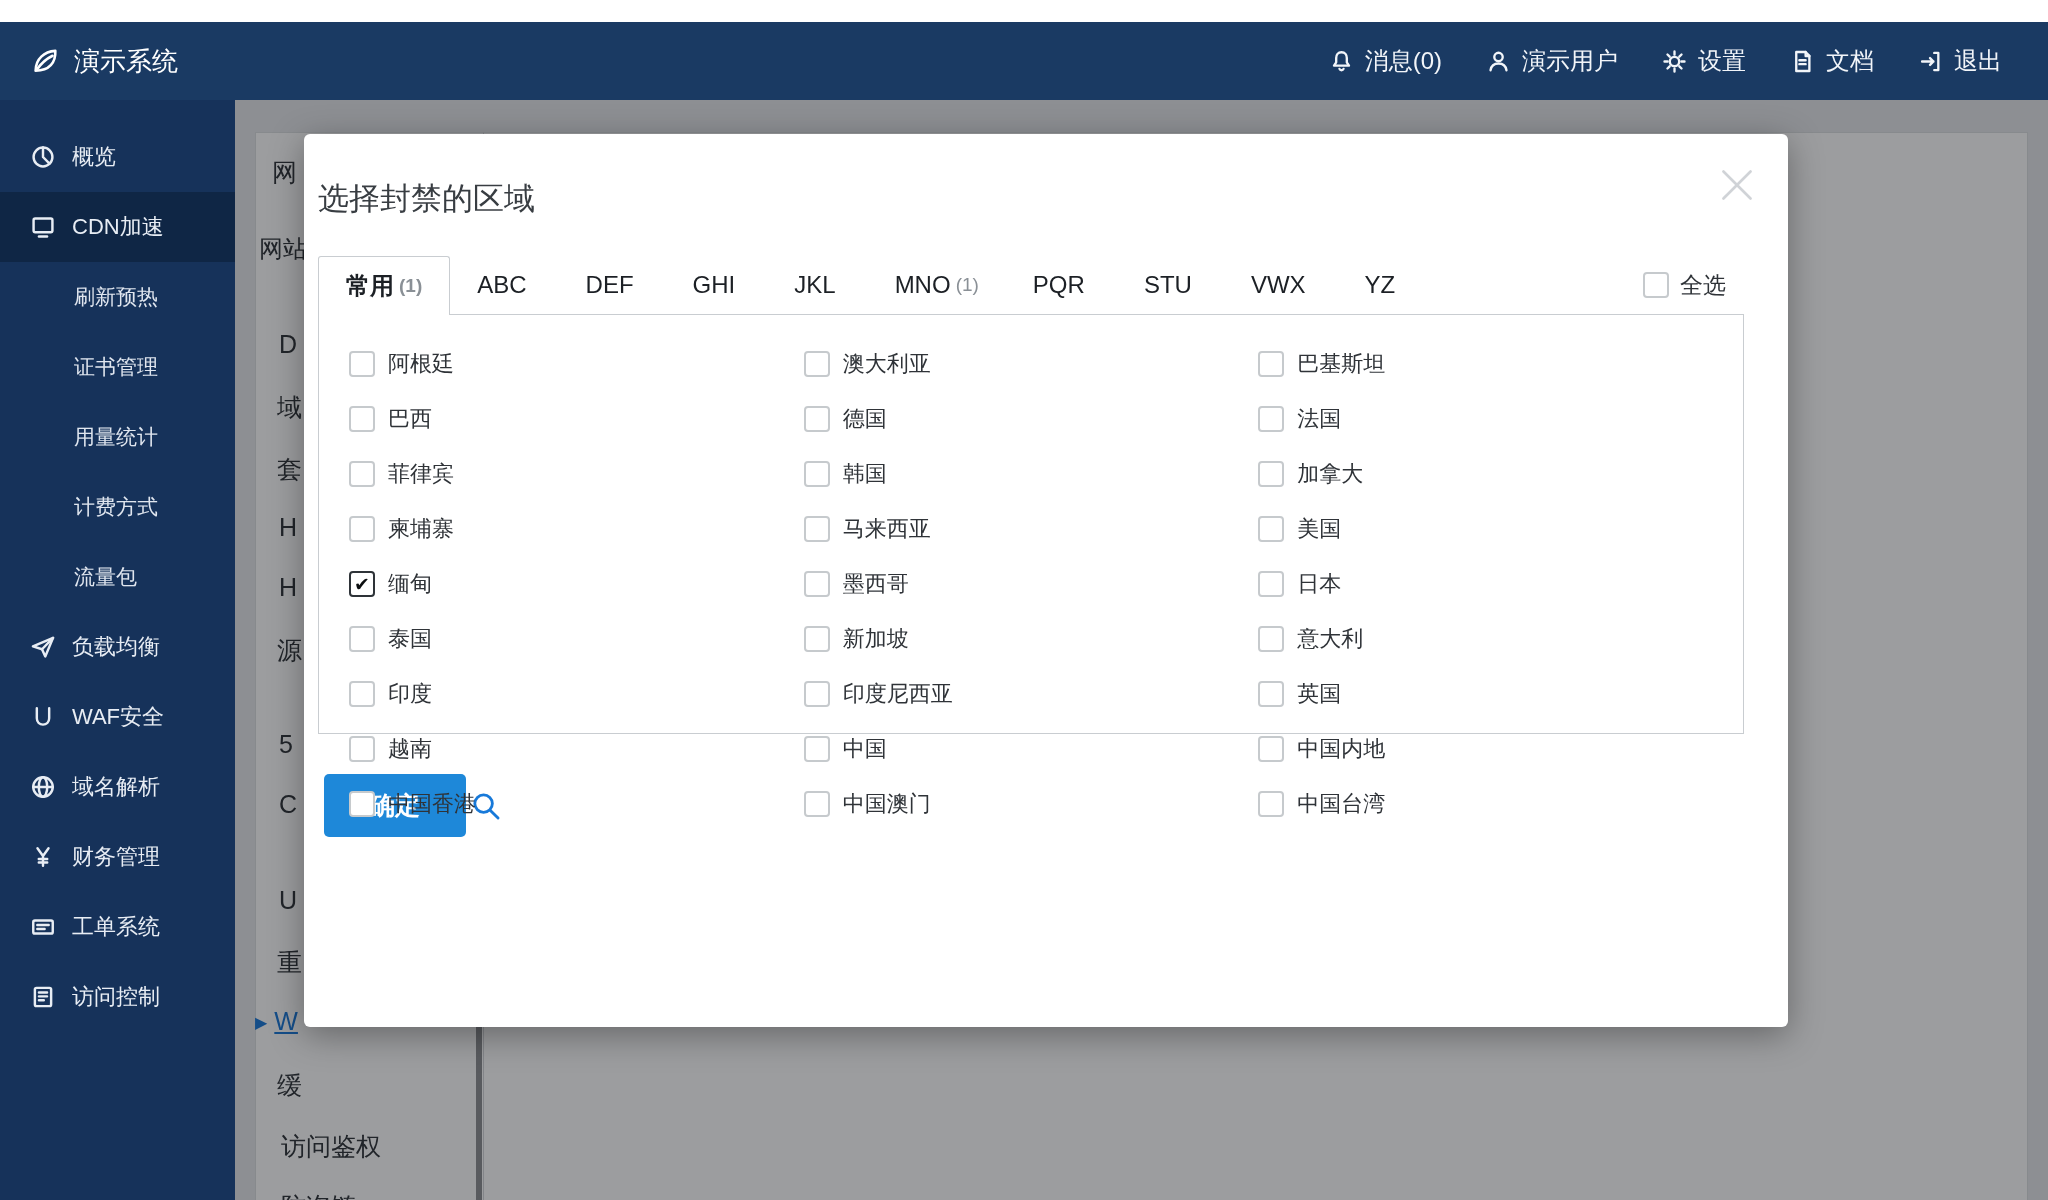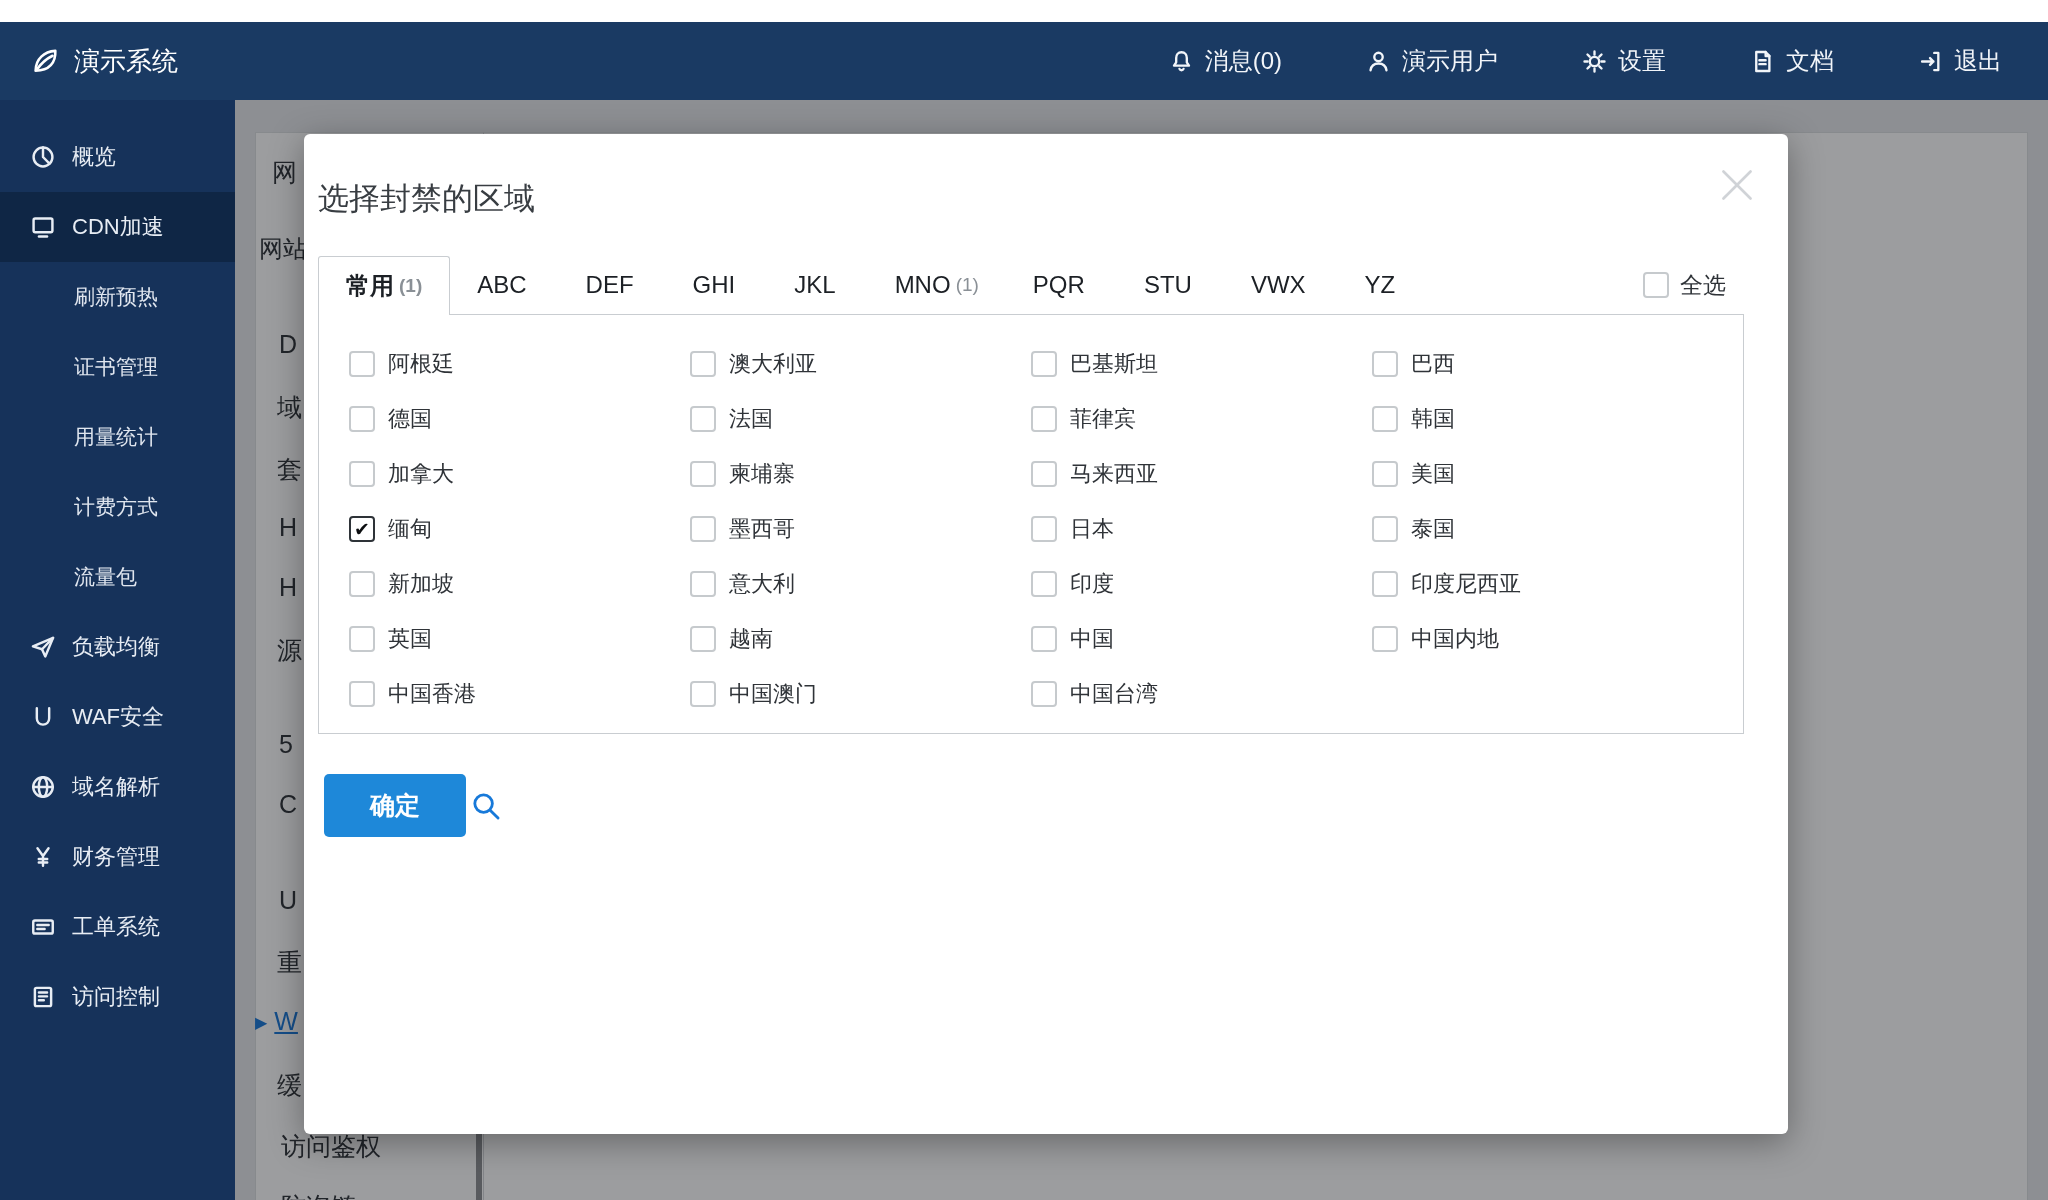--- a/index.html
+++ b/index.html
@@ -3,21 +3,21 @@
 <meta charset="utf-8">
 <style>
   html,body{margin:0;padding:0;}
   body{width:2048px;height:1200px;overflow:hidden;font-family:"Liberation Sans","DejaVu Sans",sans-serif;}
   .app{position:relative;width:2048px;height:1200px;background:#eef0f2;overflow:hidden;margin-top:22px;}
 
   
   .navbar{position:absolute;top:0;left:0;right:0;height:78px;background:#1a3a63;display:flex;align-items:center;justify-content:space-between;z-index:30;color:#fff;}
   .brand{display:flex;align-items:center;gap:14px;padding-left:30px;font-size:26px;cursor:pointer;}
   .brand-icon svg{width:30px;height:30px;display:block;}
-  .nav-right{display:flex;align-items:center;gap:84px;padding-right:46px;}
+  .nav-right{display:flex;align-items:center;gap:44px;padding-right:46px;}
   .nav-item{display:flex;align-items:center;gap:11px;font-size:24px;color:#f2f5f9;cursor:pointer;text-decoration:none;}
   .nav-icon svg{width:25px;height:25px;display:block;}
 
   
   .sidebar{position:absolute;top:78px;left:0;bottom:0;width:235px;background:#16325a;z-index:30;padding-top:22px;box-sizing:border-box;}
   .side-item{height:70px;display:flex;align-items:center;padding-left:30px;gap:16px;color:#e8edf4;font-size:22px;cursor:pointer;}
   .side-item.sub{padding-left:74px;font-size:21px;color:#e0e6ef;text-align:center;}
   .side-item.active{background:#0f2645;}
   .side-icon{width:26px;height:26px;flex:0 0 auto;}
   .side-icon svg{width:26px;height:26px;display:block;}
@@ -30,35 +30,35 @@
   .frag-link{color:#1d7ad9;cursor:pointer;}
   .frag-link .lnk{text-decoration:underline;}
   .frag-arrow{font-size:16px;color:#1d7ad9;margin-right:7px;vertical-align:2px;}
   .bg-divider{position:absolute;left:483px;top:110px;bottom:0;width:1px;background:#d5d7da;z-index:2;}
   .bg-scroll{position:absolute;left:476px;top:850px;width:6px;height:350px;background:#8f9194;border-radius:3px;z-index:2;}
 
   
   .overlay{position:absolute;left:235px;top:78px;right:0;bottom:0;background:rgba(8,10,14,0.40);z-index:10;}
 
   
-  .modal{position:absolute;left:304px;top:112px;width:1484px;height:1000px;background:#fff;border-radius:6px;box-shadow:0 8px 34px rgba(0,0,0,0.35);z-index:20;box-sizing:border-box;}
+  .modal{position:absolute;left:304px;top:112px;width:1484px;height:893px;background:#fff;border-radius:6px;box-shadow:0 8px 34px rgba(0,0,0,0.35);z-index:20;box-sizing:border-box;}
   .modal-inner{padding:0 44px 0 14px;}
   .modal-title{margin:0;padding-top:44px;font-size:31px;font-weight:500;color:#383d42;}
   .modal-close{position:absolute;top:26px;right:26px;width:50px;height:50px;background:none;border:none;padding:0;cursor:pointer;}
   .modal-close svg{width:50px;height:50px;display:block;}
 
   .tabs-row{display:flex;align-items:flex-end;height:58px;margin-top:36px;position:relative;z-index:2;}
   .tabs{display:flex;align-items:flex-end;height:58px;}
   .tab{height:58px;box-sizing:border-box;display:flex;align-items:center;padding:0 27px;font-size:24px;color:#1c2025;cursor:pointer;}
   .tab .count{font-size:19px;color:#8a9096;margin-left:5px;}
   .tab.active{font-weight:bold;background:#fff;border:1px solid #c9cdd1;border-bottom:none;height:59px;margin-bottom:-1px;position:relative;z-index:3;border-radius:3px 3px 0 0;}
   .select-all{margin-left:auto;align-self:center;display:flex;align-items:center;gap:11px;font-size:23px;color:#2f3338;cursor:pointer;padding-right:18px;}
 
   .region-panel{border:1px solid #c9cdd1;height:420px;box-sizing:border-box;padding:34px 30px;position:relative;z-index:1;background:#fff;}
-  .region-grid{display:grid;grid-template-columns:repeat(4,1fr);row-gap:25px;}
+  .region-grid{display:grid;grid-template-columns:repeat(3,1fr);row-gap:25px;}
   .region{display:flex;align-items:center;gap:13px;height:30px;font-size:22px;color:#2f3338;cursor:pointer;}
 
   .checkbox{width:26px;height:26px;box-sizing:border-box;border:2px solid #c6cacd;border-radius:4px;background:#fff;display:flex;align-items:center;justify-content:center;flex:0 0 auto;}
   .checkbox .check-glyph{display:none;font-size:19px;font-weight:bold;color:#0c0e10;line-height:1;}
   .checkbox.checked{border-color:#2e3338;}
   .checkbox.checked .check-glyph{display:block;}
 
   .modal-footer{display:flex;align-items:center;justify-content:flex-start;margin-top:40px;padding-left:6px;}
   .confirm-btn{width:142px;height:63px;background:#1e88d9;color:#fff;font-size:25px;font-weight:bold;border:none;border-radius:5px;cursor:pointer;font-family:inherit;}
   .search-btn{width:40px;height:40px;display:flex;align-items:center;justify-content:center;cursor:pointer;margin-right:6px;}

